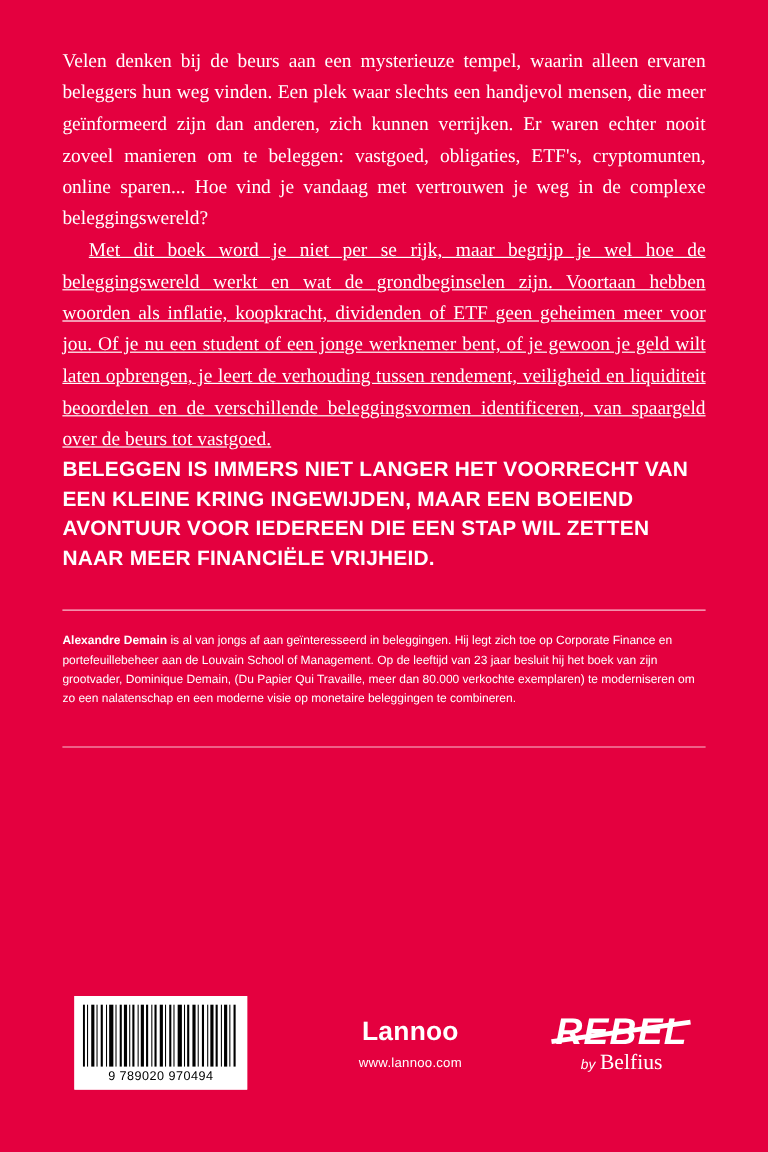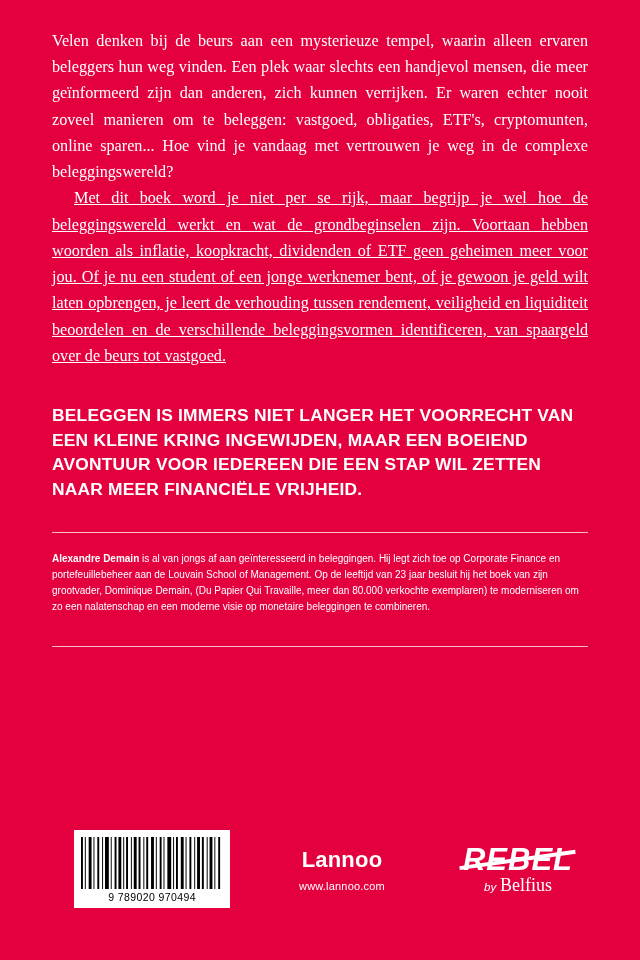--- a/index.html
+++ b/index.html
@@ -12,40 +12,39 @@
     background: #e4003f;
     font-family: "Liberation Sans", sans-serif;
     overflow: hidden;
   }
   .page {
     position: relative;
     width: 640px;
     height: 960px;
     background: #e4003f;
     box-sizing: border-box;
-    padding: 28px 52px 0 52px;
+    padding: 38px 52px 0 52px;
   }
   .blurb {
     color: #ffffff;
     font-family: "Liberation Serif", serif;
     font-size: 16.2px;
     line-height: 1.62;
     text-align: justify;
     margin: 0 0 0 0;
   }
   .blurb p {
     margin: 0;
     text-indent: 0;
   }
   .blurb p.indent {
     text-indent: 22px;
     text-decoration: underline;
   }
   .tagline {
-    margin-top: 34px;
     color: #ffffff;
     font-family: "Liberation Sans", sans-serif;
     font-weight: bold;
     font-size: 17.4px;
     line-height: 1.42;
     letter-spacing: 0.2px;
     text-transform: uppercase;
   }
   .rule {
     border: 0;
@@ -65,23 +64,23 @@
   }
   .footer {
     position: absolute;
     left: 52px;
     right: 52px;
     bottom: 46px;
     height: 110px;
   }
   .barcode-box {
     position: absolute;
-    left: 22px;
+    left: 10px;
     bottom: 6px;
-    width: 156px;
+    width: 144px;
     background: #ffffff;
     padding: 6px 6px 2px 6px;
     box-sizing: border-box;
     border: 1px solid #ffffff;
   }
   .bars {
     height: 52px;
     width: 100%;
     display: block;
   }

